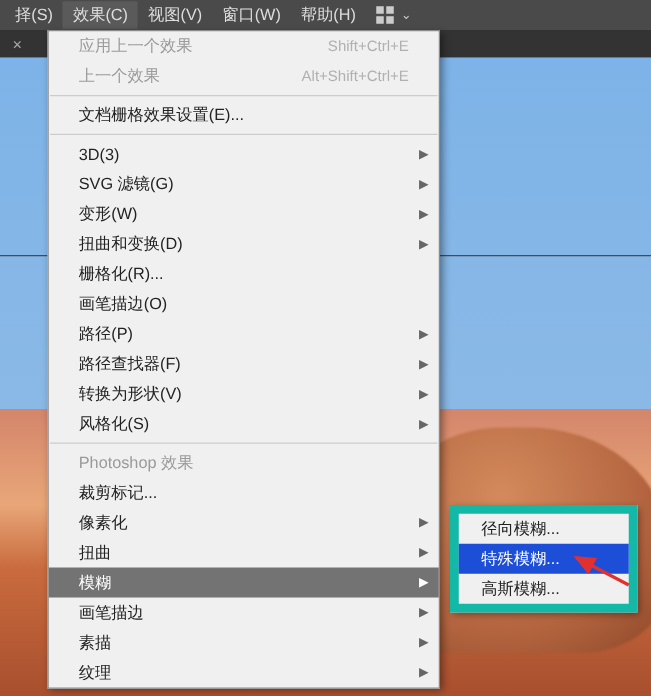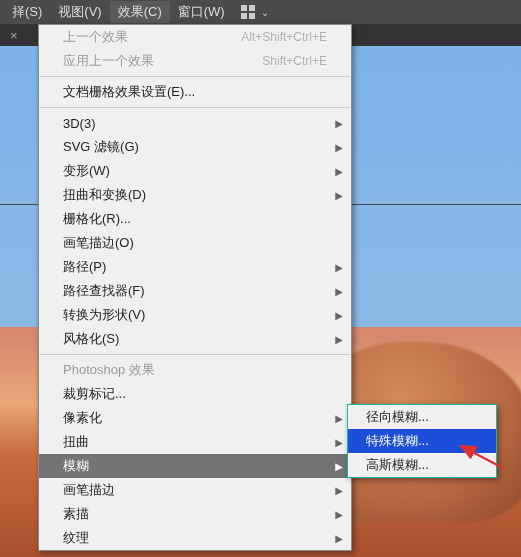--- a/index.html
+++ b/index.html
@@ -18,59 +18,60 @@
 .dropdown{position:absolute;top:24px;left:38px;width:314px;background:#f0f0f0;border:1px solid #8a8a8a;box-shadow:2px 2px 6px rgba(0,0,0,.4);z-index:10}
 .dropdown ul{list-style:none}
 .dropdown li{height:24px;display:flex;align-items:center;padding:0 24px 0 24px;color:#222;position:relative;cursor:default}
 .dropdown li.disabled{color:#9a9a9a}
 .dropdown li .shortcut{margin-left:auto;color:#666;font-size:12px}
 .dropdown li.disabled .shortcut{color:#b0b0b0}
 .dropdown li .sub{position:absolute;right:8px;font-size:10px;color:#666}
 .dropdown li.hl{background:#737373;color:#fff}
 .dropdown li.hl .sub{color:#fff}
 .dropdown hr{border:none;border-top:1px solid #ccc;margin:3px 1px}
-.submenu{position:absolute;top:404px;left:347px;width:150px;background:#f0f0f0;border:1px solid #14b8a6;box-shadow:2px 2px 6px rgba(0,0,0,.4);z-index:11}
+.submenu{position:absolute;top:404px;left:360px;width:150px;background:#f0f0f0;border:7px solid #14b8a6;box-shadow:2px 2px 6px rgba(0,0,0,.4);z-index:11}
 .submenu ul{list-style:none}
 .submenu li{height:24px;display:flex;align-items:center;padding:0 18px;color:#222;cursor:default}
 .submenu li.hl{background:#1d4ed8;color:#fff}
 .arrow{position:absolute;top:440px;left:455px;z-index:12;pointer-events:none}
 .arrow svg{display:block}
 </style>
 </head>
 <body>
 
 <div class="canvas">
   <div class="hline"></div>
   <div class="mtn"></div>
 </div>
 
 <div class="menubar" id="menubar">
     <span class="mitem">择(S)</span>
+    <span class="mitem active">效果(C)</span>
     <span class="mitem">视图(V)</span>
-    <span class="mitem active">效果(C)</span>
     <span class="mitem">窗口(W)</span>
+    <span class="mitem">帮助(H)</span>
     <span class="grid-ico"></span>
     <span class="chev">⌄</span>
   </div>
 
 <div class="tabs">
   <div class="tab">
     <span class="close">×</span>
   </div>
 </div>
 
 <div class="dropdown">
   <ul id="mainmenu">
       <li class="disabled">
+        <span>应用上一个效果</span>
+        <span class="shortcut">Shift+Ctrl+E</span>
+      </li>
+      <li class="disabled">
         <span>上一个效果</span>
         <span class="shortcut">Alt+Shift+Ctrl+E</span>
-      </li>
-      <li class="disabled">
-        <span>应用上一个效果</span>
-        <span class="shortcut">Shift+Ctrl+E</span>
       </li>
       <hr>
       <li>
         <span>文档栅格效果设置(E)...</span>
       </li>
       <hr>
       <li>
         <span>3D(3)</span>
         <span class="sub">▶</span>
       </li>

